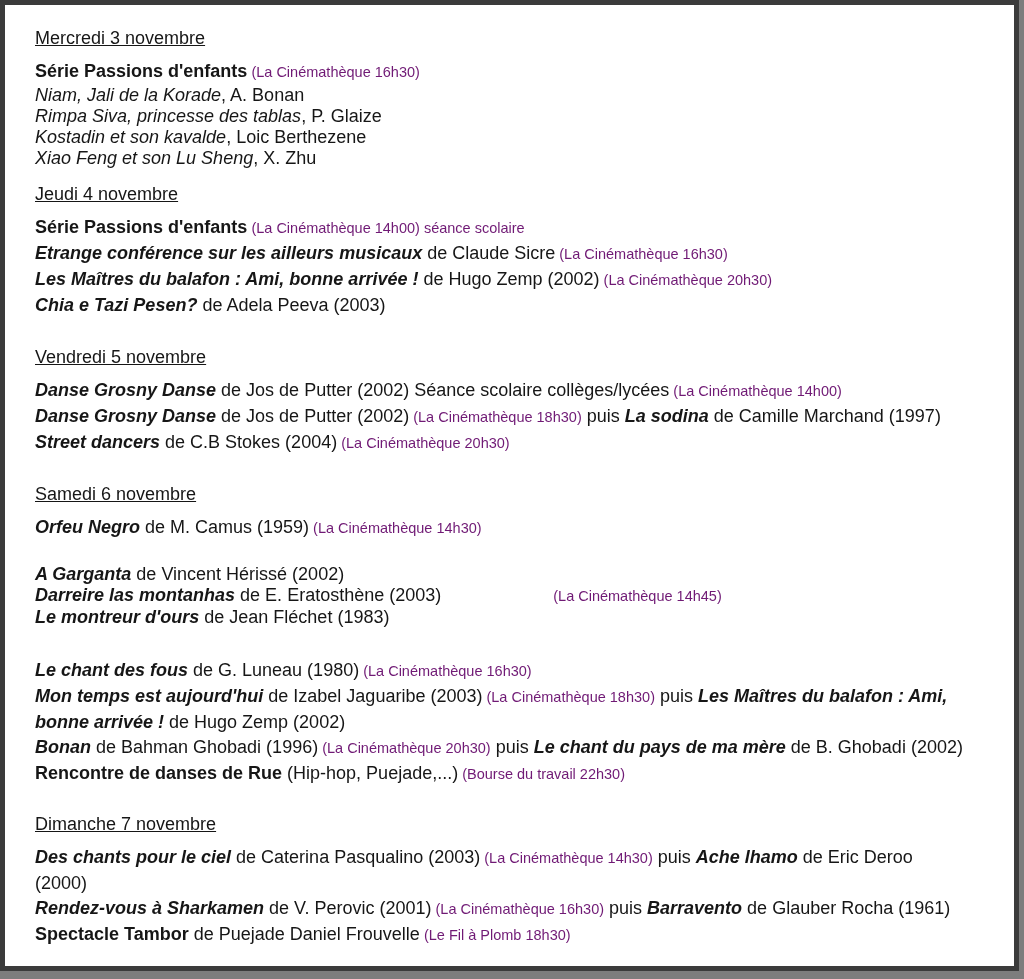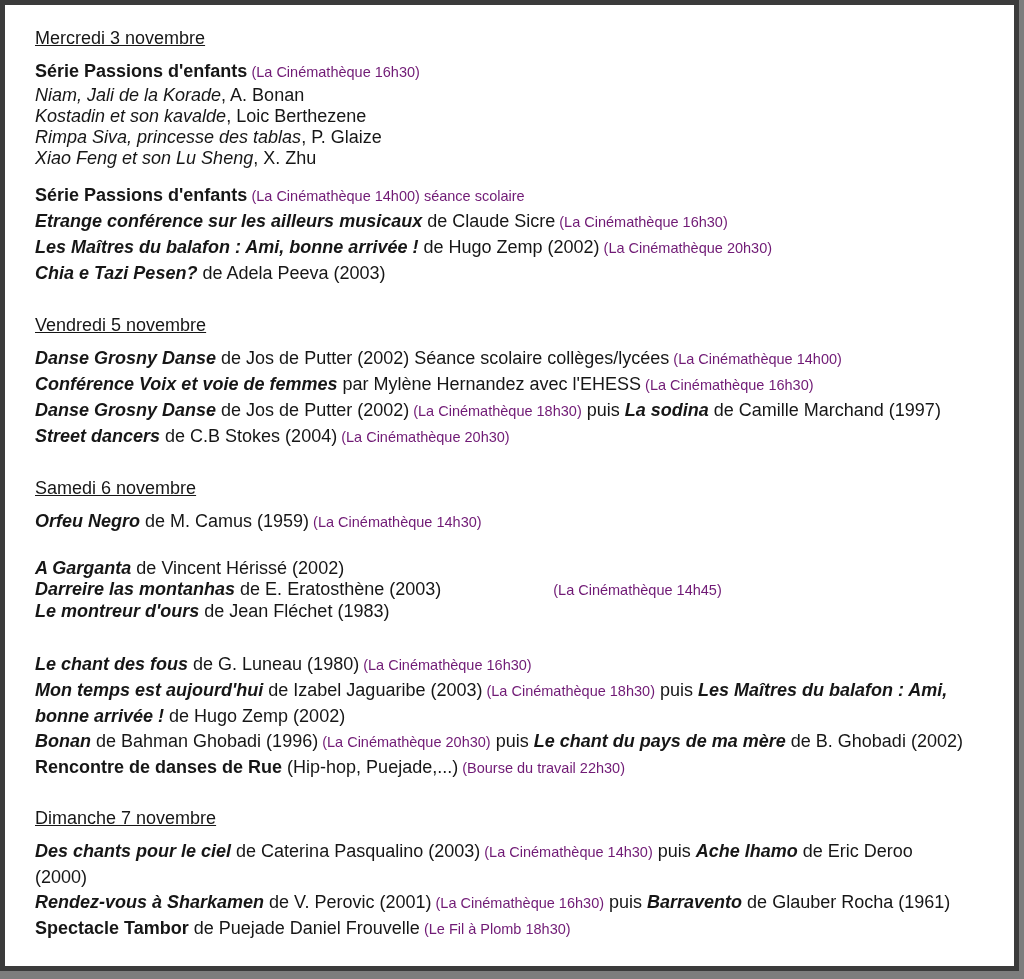--- a/index.html
+++ b/index.html
@@ -56,36 +56,36 @@
 </head>
 <body>
 
 <div class="canvas">
   <div class="page">
 
     <div class="section">
       <div class="day-heading">Mercredi 3 novembre</div>
       <div class="entry"><span class="seg-bold">Série Passions d'enfants</span><span class="seg-gray"> (La Cinémathèque 16h30)</span></div>
       <div class="entry tight"><span class="seg-italic">Niam, Jali de la Korade</span><span class="seg-regular">, A. Bonan</span></div>
+      <div class="entry tight"><span class="seg-italic">Rimpa Siva, princesse des tablas</span><span class="seg-regular">, P. Glaize</span></div>
       <div class="entry tight"><span class="seg-italic">Kostadin et son kavalde</span><span class="seg-regular">, Loic Berthezene</span></div>
-      <div class="entry tight"><span class="seg-italic">Rimpa Siva, princesse des tablas</span><span class="seg-regular">, P. Glaize</span></div>
       <div class="entry tight"><span class="seg-italic">Xiao Feng et son Lu Sheng</span><span class="seg-regular">, X. Zhu</span></div>
     </div>
 
     <div class="section gap-sm">
+      <div class="day-heading">Jeudi 4 novembre</div>
       <div class="entry"><span class="seg-bold">Série Passions d'enfants</span><span class="seg-gray"> (La Cinémathèque 14h00) séance scolaire</span></div>
       <div class="entry"><span class="seg-bolditalic">Etrange conférence sur les ailleurs musicaux</span><span class="seg-regular"> de Claude Sicre</span><span class="seg-gray"> (La Cinémathèque 16h30)</span></div>
       <div class="entry"><span class="seg-bolditalic">Les Maîtres du balafon : Ami, bonne arrivée !</span><span class="seg-regular"> de Hugo Zemp (2002)</span><span class="seg-gray"> (La Cinémathèque 20h30)</span></div>
       <div class="entry"><span class="seg-bolditalic">Chia e Tazi Pesen?</span><span class="seg-regular"> de Adela Peeva (2003)</span></div>
     </div>
 
     <div class="section gap-md">
       <div class="day-heading">Vendredi 5 novembre</div>
       <div class="entry"><span class="seg-bolditalic">Danse Grosny Danse</span><span class="seg-regular"> de Jos de Putter (2002) Séance scolaire collèges/lycées</span><span class="seg-gray"> (La Cinémathèque 14h00)</span></div>
-      <div class="entry"><span class="seg-bolditalic">Conférence Voix et voie de femmes</span><span class="seg-regular"> par Mylène Hernandez avec l'EHESS</span><span class="seg-gray"> (La Cinémathèque 16h30)</span></div>
       <div class="entry"><span class="seg-bolditalic">Danse Grosny Danse</span><span class="seg-regular"> de Jos de Putter (2002)</span><span class="seg-gray"> (La Cinémathèque 18h30)</span><span class="seg-regular"> puis </span><span class="seg-bolditalic">La sodina</span><span class="seg-regular"> de Camille Marchand (1997)</span></div>
       <div class="entry"><span class="seg-bolditalic">Street dancers</span><span class="seg-regular"> de C.B Stokes (2004)</span><span class="seg-gray"> (La Cinémathèque 20h30)</span></div>
     </div>
 
     <div class="section gap-lg">
       <div class="day-heading">Samedi 6 novembre</div>
       <div class="entry"><span class="seg-bolditalic">Orfeu Negro</span><span class="seg-regular"> de M. Camus (1959)</span><span class="seg-gray"> (La Cinémathèque 14h30)</span></div>
       <div class="spacer-a"></div>
       <div class="entry tight"><span class="seg-bolditalic">A Garganta</span><span class="seg-regular"> de Vincent Hérissé (2002)</span></div>
       <div class="entry tight"><span class="seg-bolditalic">Darreire las montanhas</span><span class="seg-regular"> de E. Eratosthène (2003)</span><span class="seg-gray gap">(La Cinémathèque 14h45)</span></div>

